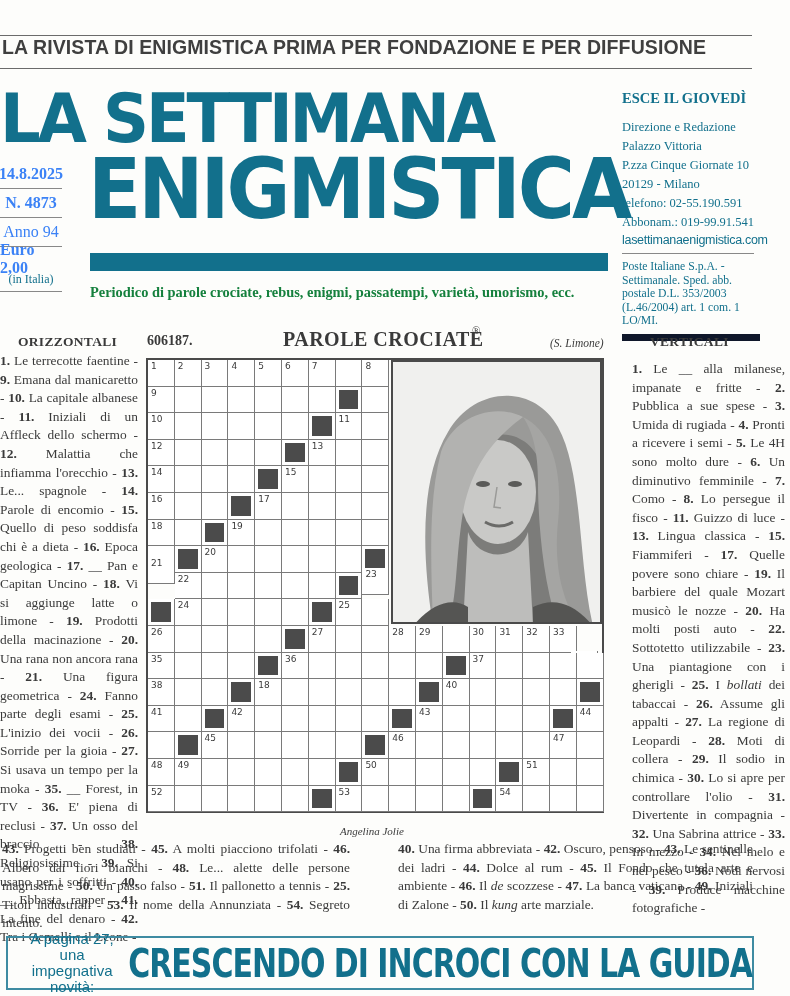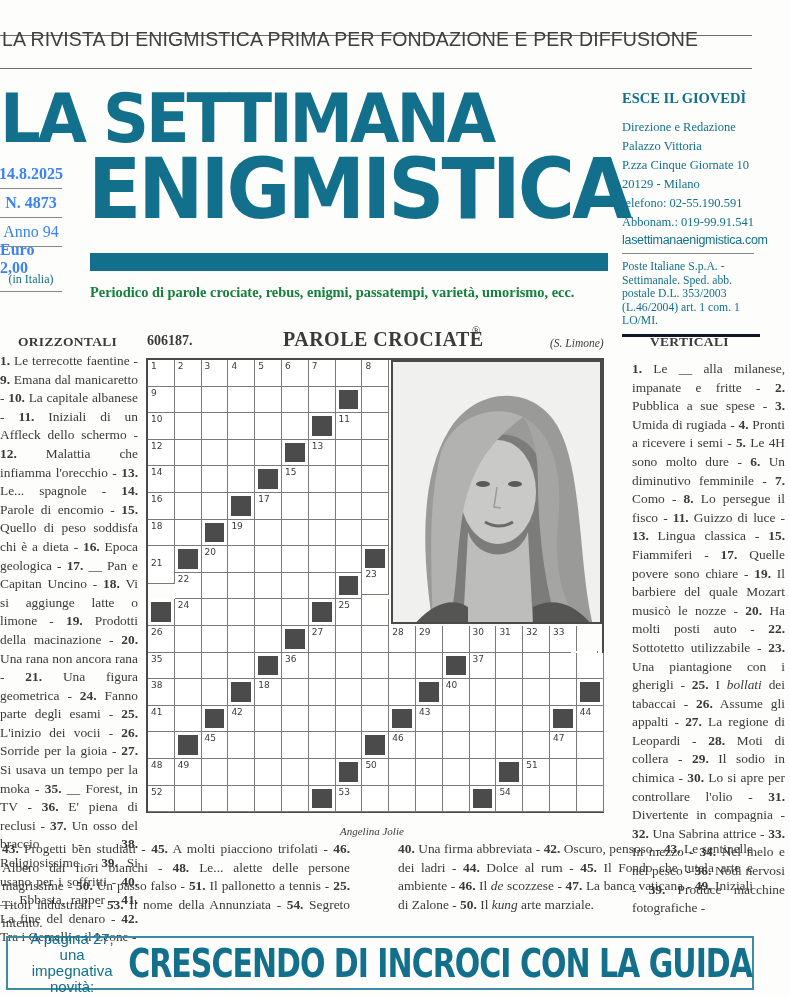--- a/index.html
+++ b/index.html
@@ -1,40 +1,40 @@
 <!DOCTYPE html>
 <html><head>
 <meta charset="utf-8">
 <style>
   * { box-sizing: border-box; margin: 0; padding: 0; }
   html, body { width: 790px; height: 996px; background: #fdfdfb; overflow: hidden; }
   body { position: relative; font-family: "Liberation Serif", "DejaVu Serif", serif; color: #3a3a3a; }
 
   
   .tagline-rule { position: absolute; left: 0; width: 752px; height: 1px; background: #6b6b6b; }
-  .tagline { position: absolute; left: 2px; top: 28px; width: 752px; font-family: "Liberation Sans", "DejaVu Sans", sans-serif; font-weight: normal; font-size: 19.5px; letter-spacing: 0.1px; color: #3f3f3f; white-space: nowrap; }
+  .tagline { position: absolute; left: 2px; top: 36px; width: 752px; font-family: "Liberation Sans", "DejaVu Sans", sans-serif; font-weight: bold; font-size: 19.5px; letter-spacing: 0.1px; color: #3f3f3f; white-space: nowrap; }
 
   
   .mast-line { position: absolute; font-family: "DejaVu Sans", sans-serif; font-weight: bold; color: #12708c; white-space: nowrap; transform-origin: left top; letter-spacing: -3px; }
   .mast-1 { left: 0; top: 78px; font-size: 62px; transform: scaleX(1.03) scaleY(1.1); }
   .mast-2 { left: 88px; top: 140px; font-size: 78px; transform: scaleX(1.0) scaleY(1.08); }
   .mast-bar { position: absolute; left: 90px; top: 253px; width: 518px; height: 18px; background: #12708c; }
 
   .issue-box { position: absolute; left: 0; top: 160px; width: 62px; font-weight: bold; }
   .issue-item { height: 29px; display: flex; align-items: center; justify-content: center; border-bottom: 1px solid #888; color: #3b82f6; font-size: 16px; }
   .issue-item.plain { font-weight: normal; }
   .issue-small { font-size: 12px; font-weight: normal; color: #12708c; text-align: center; margin-top: 1px; padding-bottom: 4px; border-bottom: 1px solid #888; }
 
   .subtitle { position: absolute; left: 90px; top: 284px; font-size: 14.4px; font-weight: bold; color: #15803d; white-space: nowrap; }
 
   .side-info { position: absolute; left: 622px; top: 90px; width: 140px; color: #12708c; }
   .side-head { font-size: 14.5px; font-weight: bold; margin-bottom: 11px; }
   .side-line { font-size: 12.5px; line-height: 19px; white-space: nowrap; }
   .side-web { font-family: "Liberation Sans", sans-serif; font-size: 12.5px; margin-top: 1px; letter-spacing: -0.3px; padding-bottom: 6px; border-bottom: 1px solid #888; width: 132px; }
-  .side-post { font-size: 11.7px; line-height: 13.5px; margin-top: 6px; width: 138px; padding-bottom: 6px; border-bottom: 3px solid #0f172a; }
+  .side-post { font-size: 11.7px; line-height: 13.5px; margin-top: 6px; width: 138px; padding-bottom: 6px; border-bottom: 7px solid #0f172a; }
 
   
   .col-head { position: absolute; font-weight: bold; font-size: 13.5px; color: #3a3a3a; letter-spacing: 0.3px; }
   .clues { position: absolute; font-size: 13.4px; line-height: 18.6px; text-align: justify; color: #3a3a3a; }
   .clues b { font-weight: bold; }
   .clue-left { left: 0; top: 352px; width: 138px; }
   .clue-right { left: 632px; top: 352px; width: 153px; margin-top: 8px; }
   .clue-bottom-left { left: 2px; top: 840px; width: 348px; }
   .clue-bottom-right { left: 398px; top: 840px; width: 355px; }
 

